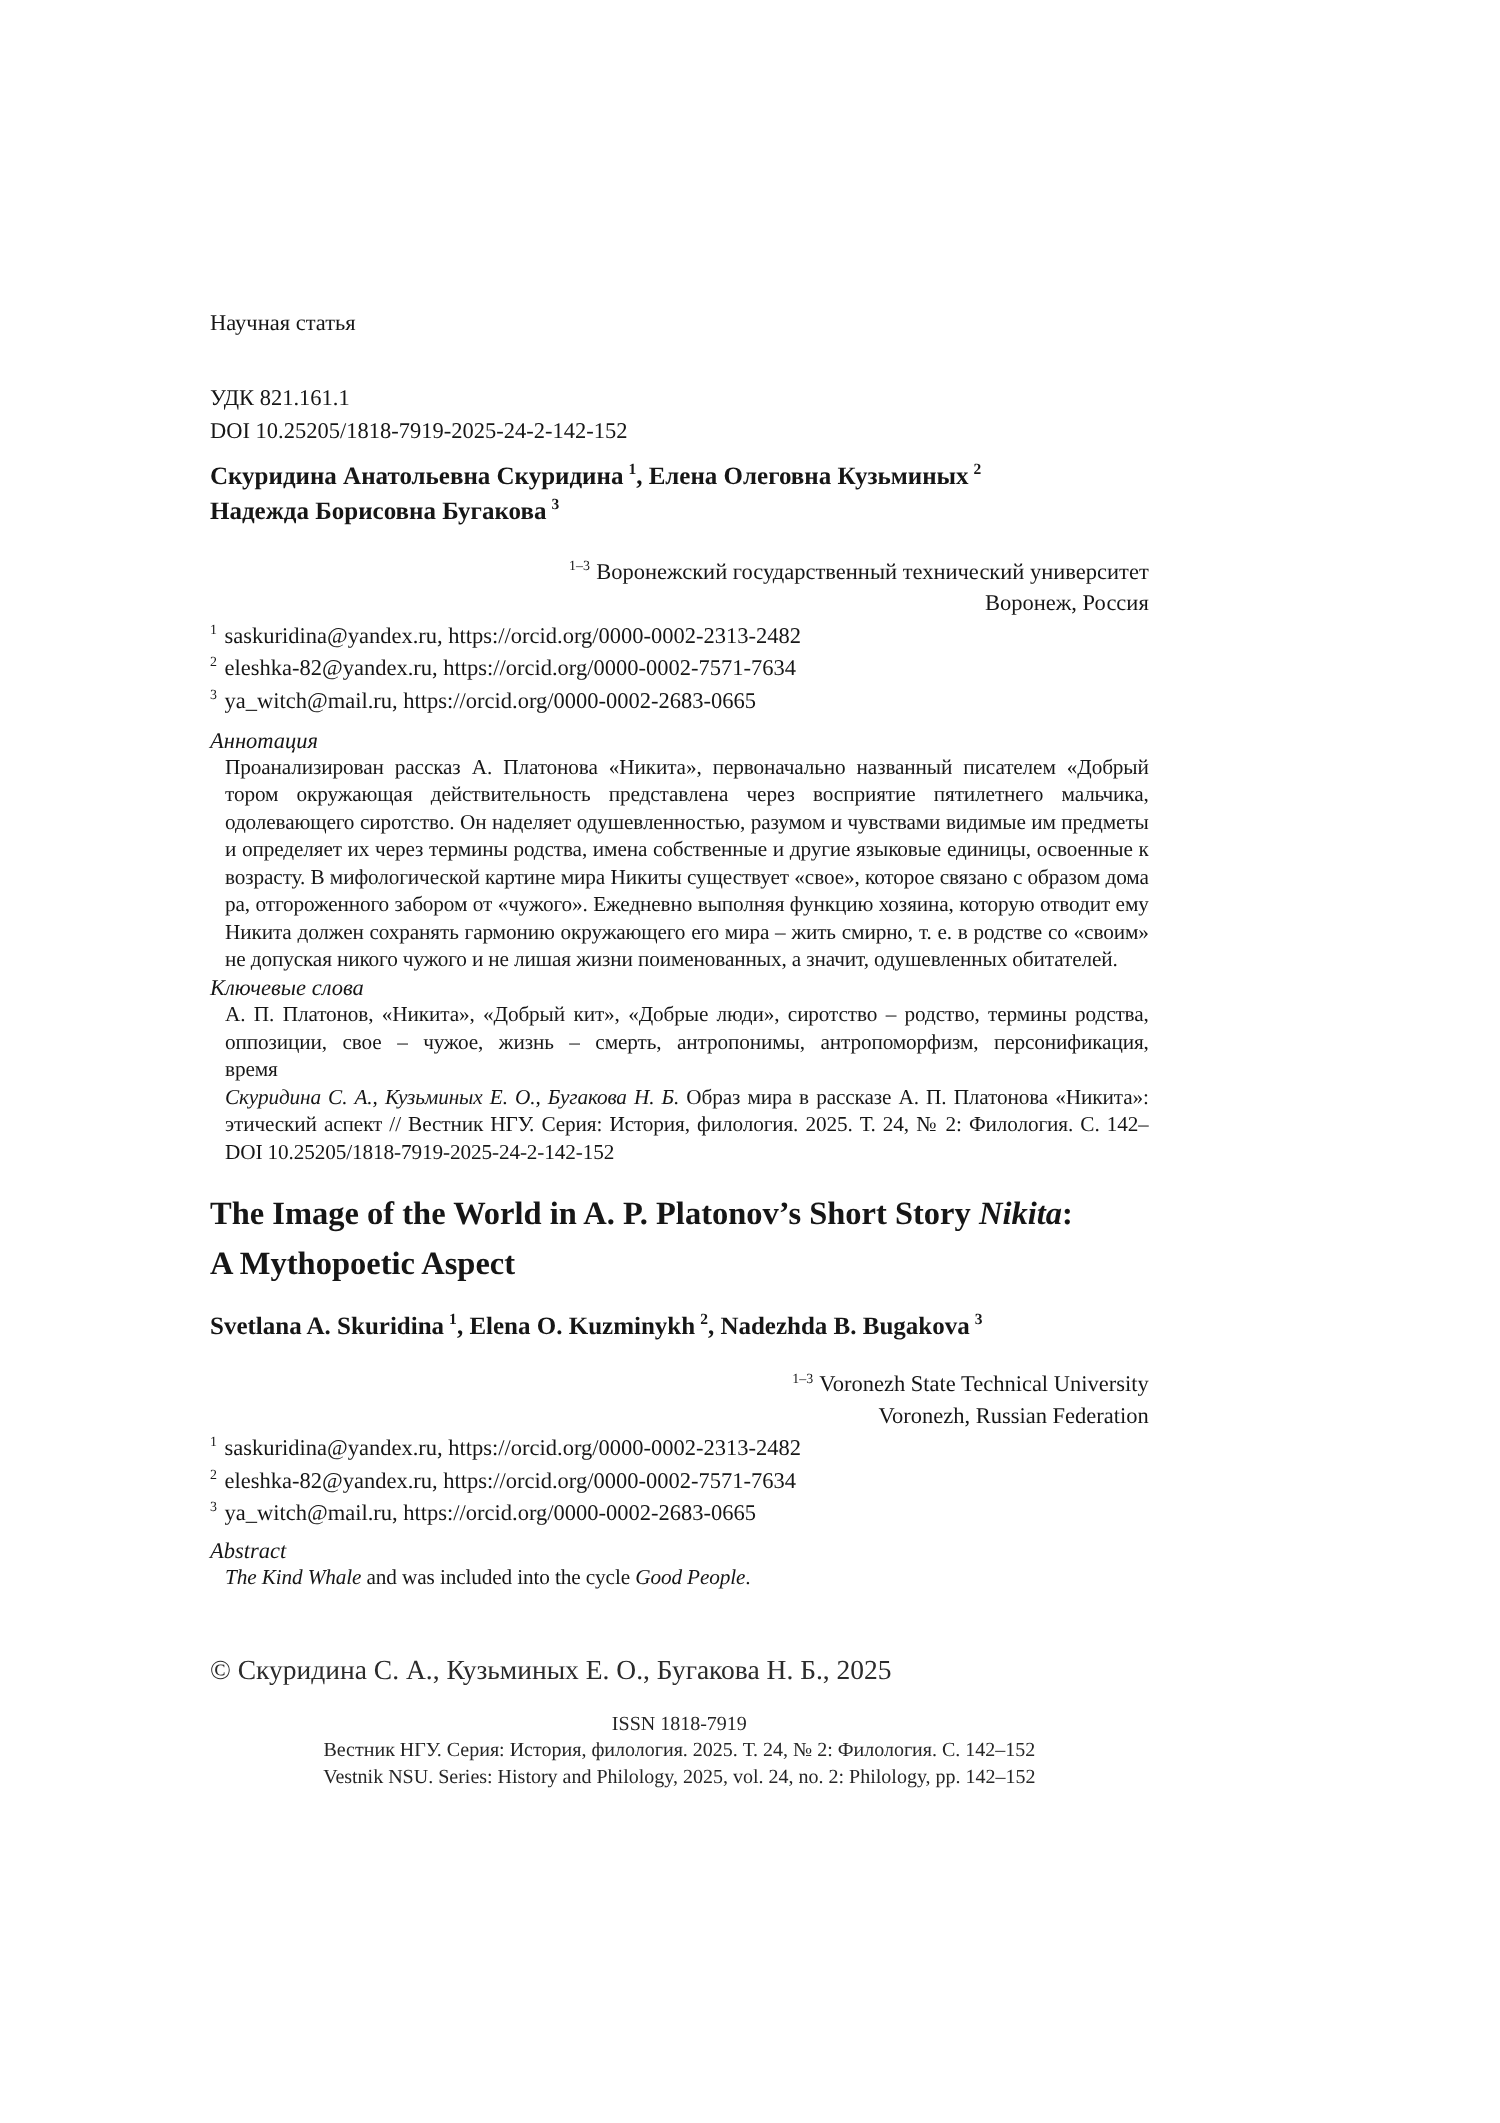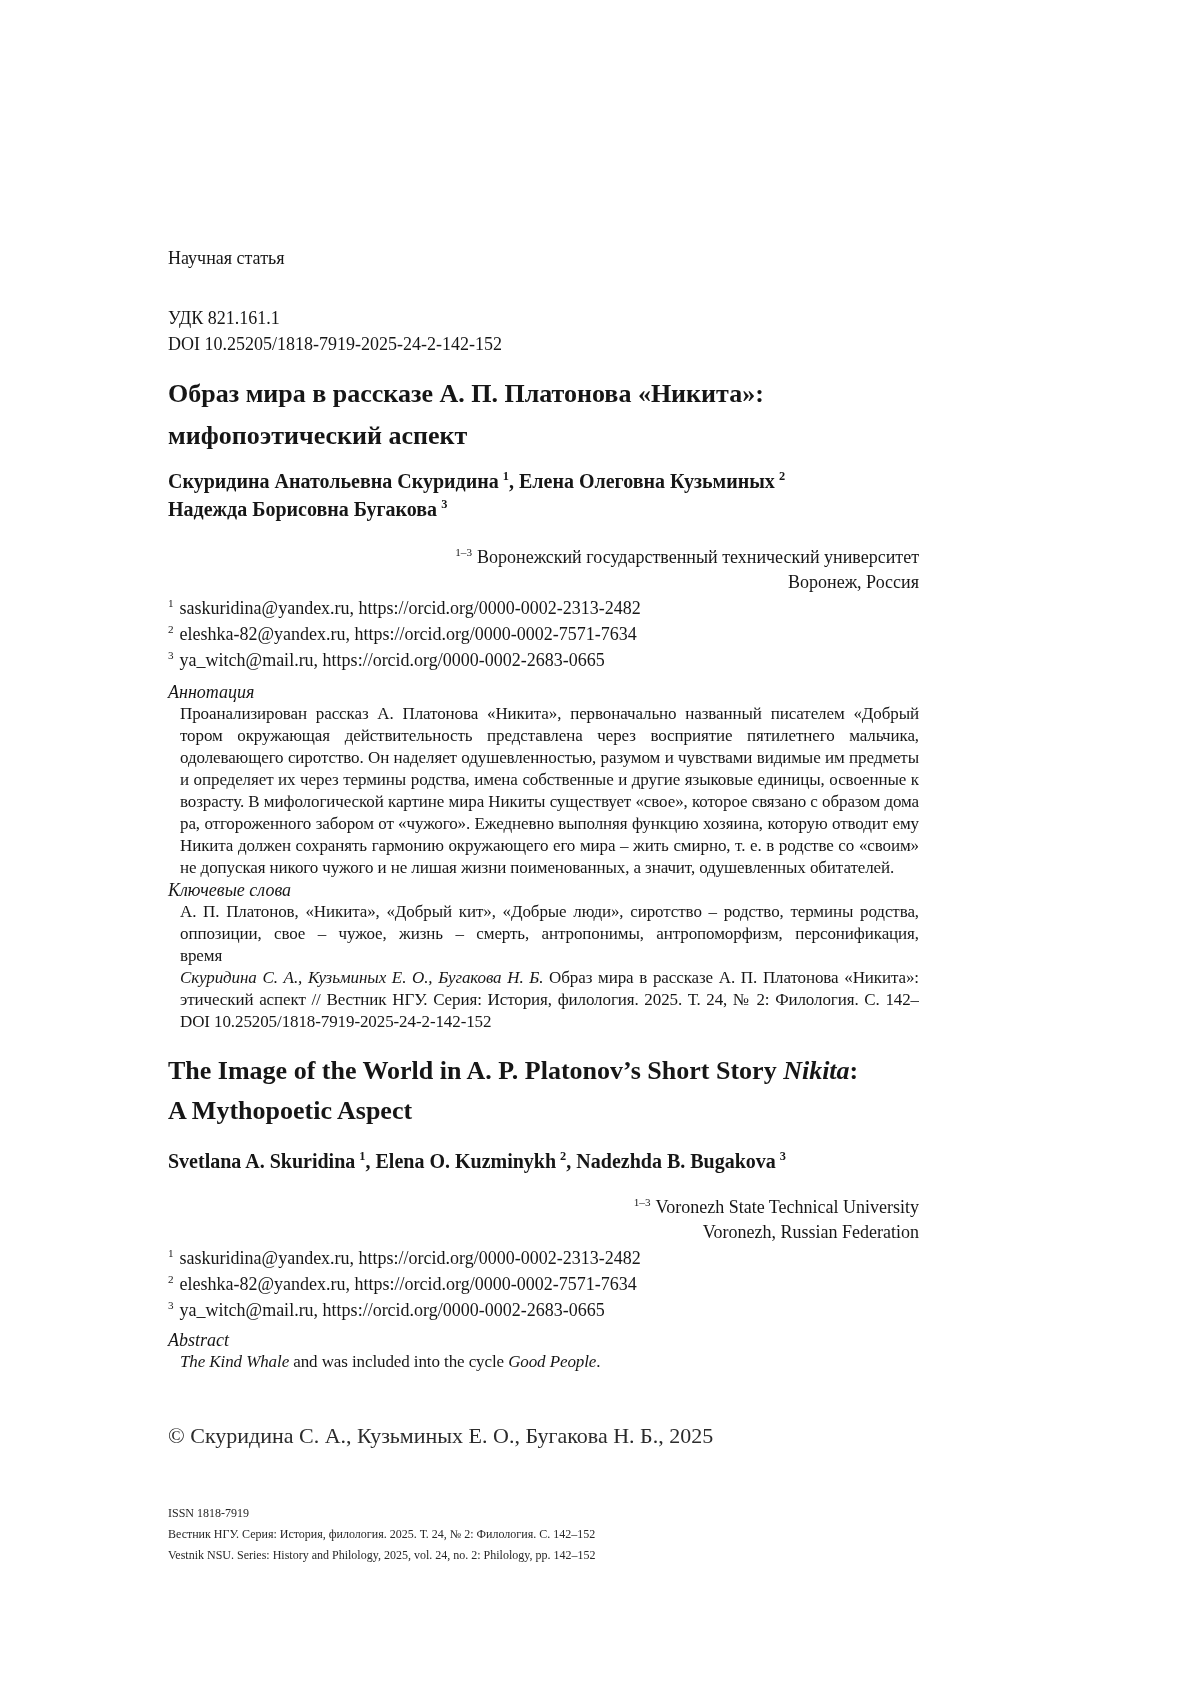--- a/index.html
+++ b/index.html
@@ -29,38 +29,34 @@
   .gap6 { margin-top: 6px; }
   .para { padding-left: 12px; }
   .pl { font-size: 17px; line-height: 22px; height: 22px; overflow: hidden; letter-spacing: -0.1px; }
   .jl { text-align: justify; text-align-last: justify; }
   .it { font-style: italic; }
   .title-en { margin: 18px 0 0 0; font-size: 26px; font-weight: bold; line-height: 40px; }
   .title-en .it { font-style: italic; font-weight: bold; }
   .authors-en { margin-top: 16px; }
   .affil-en { margin-top: 20px; }
   .copyright { margin-top: 52px; font-size: 22px; line-height: 22px; color: #2b2b2b; }
-  .footer { margin-top: 56px; font-size: 12px; line-height: 21px; color: #262626; }
+  .footer { margin-top: 22px; font-size: 16px; line-height: 21px; color: #262626; text-align: center; }
 </style>
 </head>
 <body>
 
 <div class="page">
 
   <div class="article-type">Научная статья</div>
 
   <div class="udc-block">
     <div>УДК 821.161.1</div>
     <div>DOI 10.25205/1818-7919-2025-24-2-142-152</div>
   </div>
 
-  <h1 class="title-ru">
-    <div>Образ мира в рассказе А. П. Платонова «Никита»:</div>
-    <div>мифопоэтический аспект</div>
-  </h1>
 
   <div class="authors">
     <div><span>Скуридина Анатольевна Скуридина</span><sup>1</sup><span>, </span><span>Елена Олеговна Кузьминых</span><sup>2</sup></div>
     <div><span>Надежда Борисовна Бугакова</span><sup>3</sup></div>
   </div>
 
   <div class="affil">
     <div><sup>1–3</sup><span>Воронежский государственный технический университет</span></div>
     <div>Воронеж, Россия</div>
   </div>

